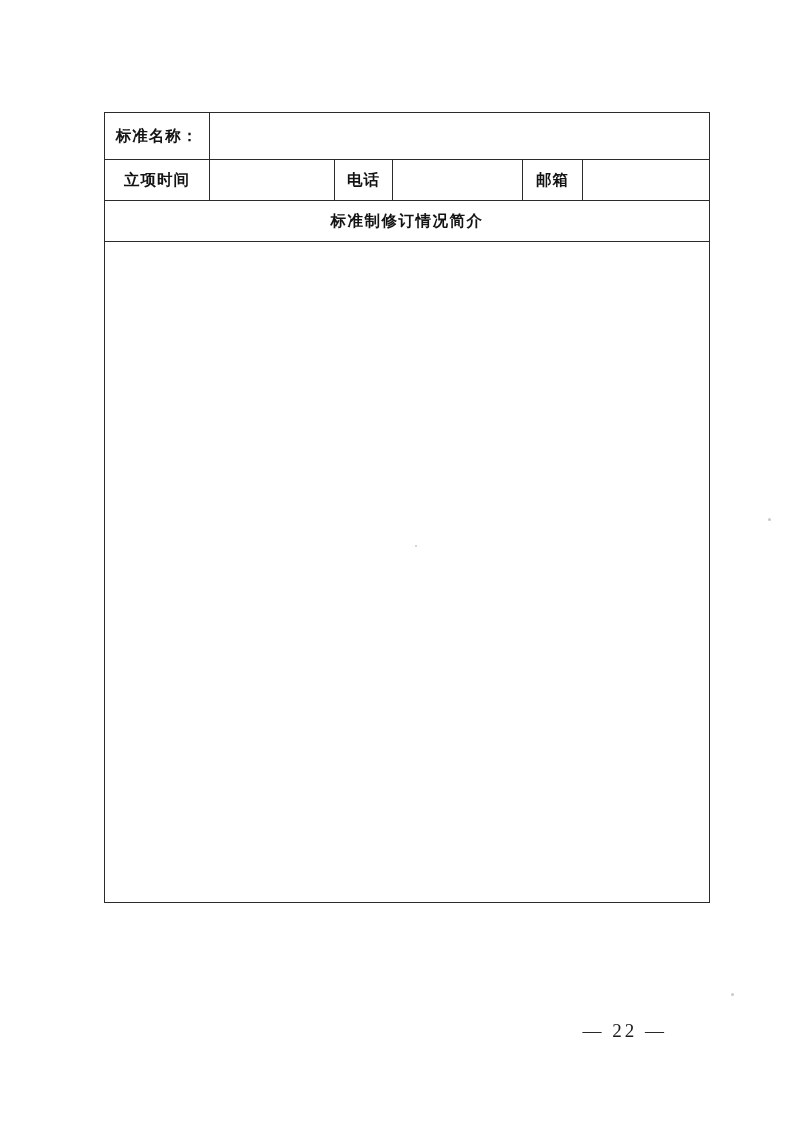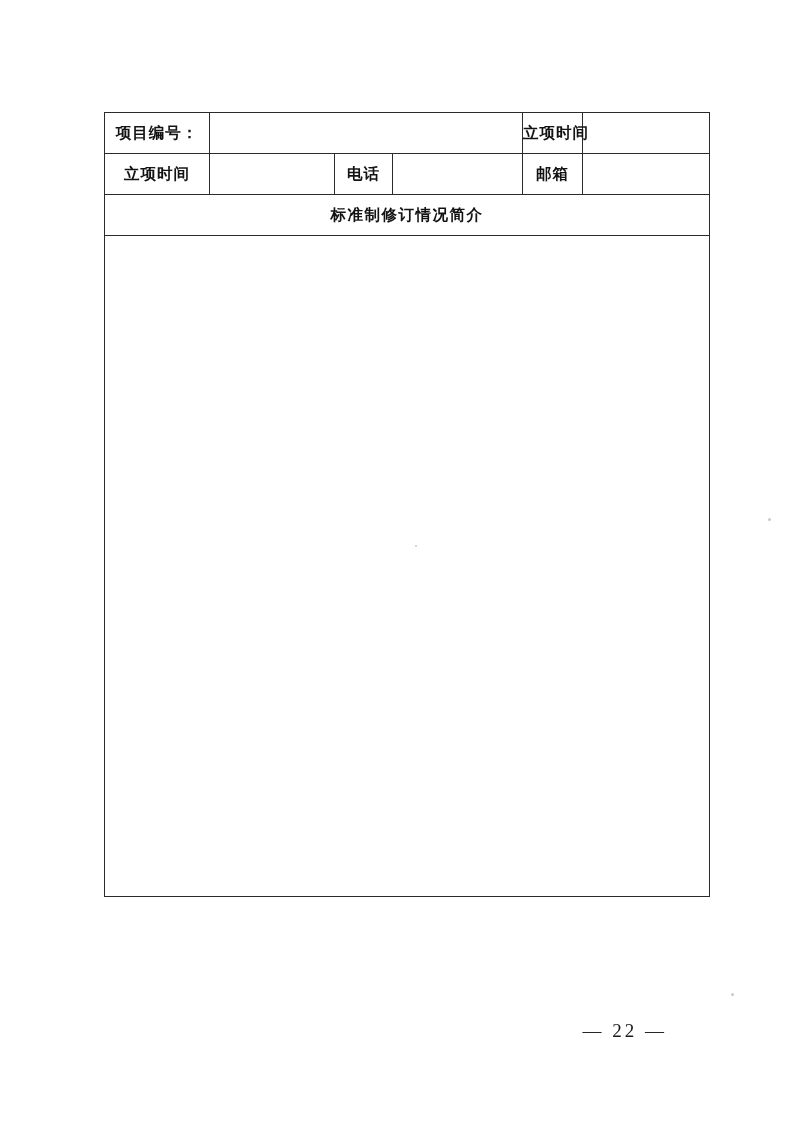--- a/index.html
+++ b/index.html
@@ -106,27 +106,25 @@
       <colgroup>
         <col style="width:105px">
         <col style="width:125px">
         <col style="width:58px">
         <col style="width:130px">
         <col style="width:60px">
         <col style="width:127px">
       </colgroup>
 
       <tbody>
+          <tr class="r1">
+        <td class="lbl lbl-left">标准名称：</td>
+        <td class="fill" colspan="5"></td>
+      </tr>
 
-      <tr class="r2">
-        <td class="lbl lbl-left">项目编号：</td>
-        <td class="fill" colspan="3"></td>
-        <td class="lbl">立项时间</td>
-        <td class="fill"></td>
-      </tr>
 
       <tr class="r3">
         <td class="lbl">立项时间</td>
         <td class="fill"></td>
         <td class="lbl">电话</td>
         <td class="fill"></td>
         <td class="lbl">邮箱</td>
         <td class="fill"></td>
       </tr>
 

